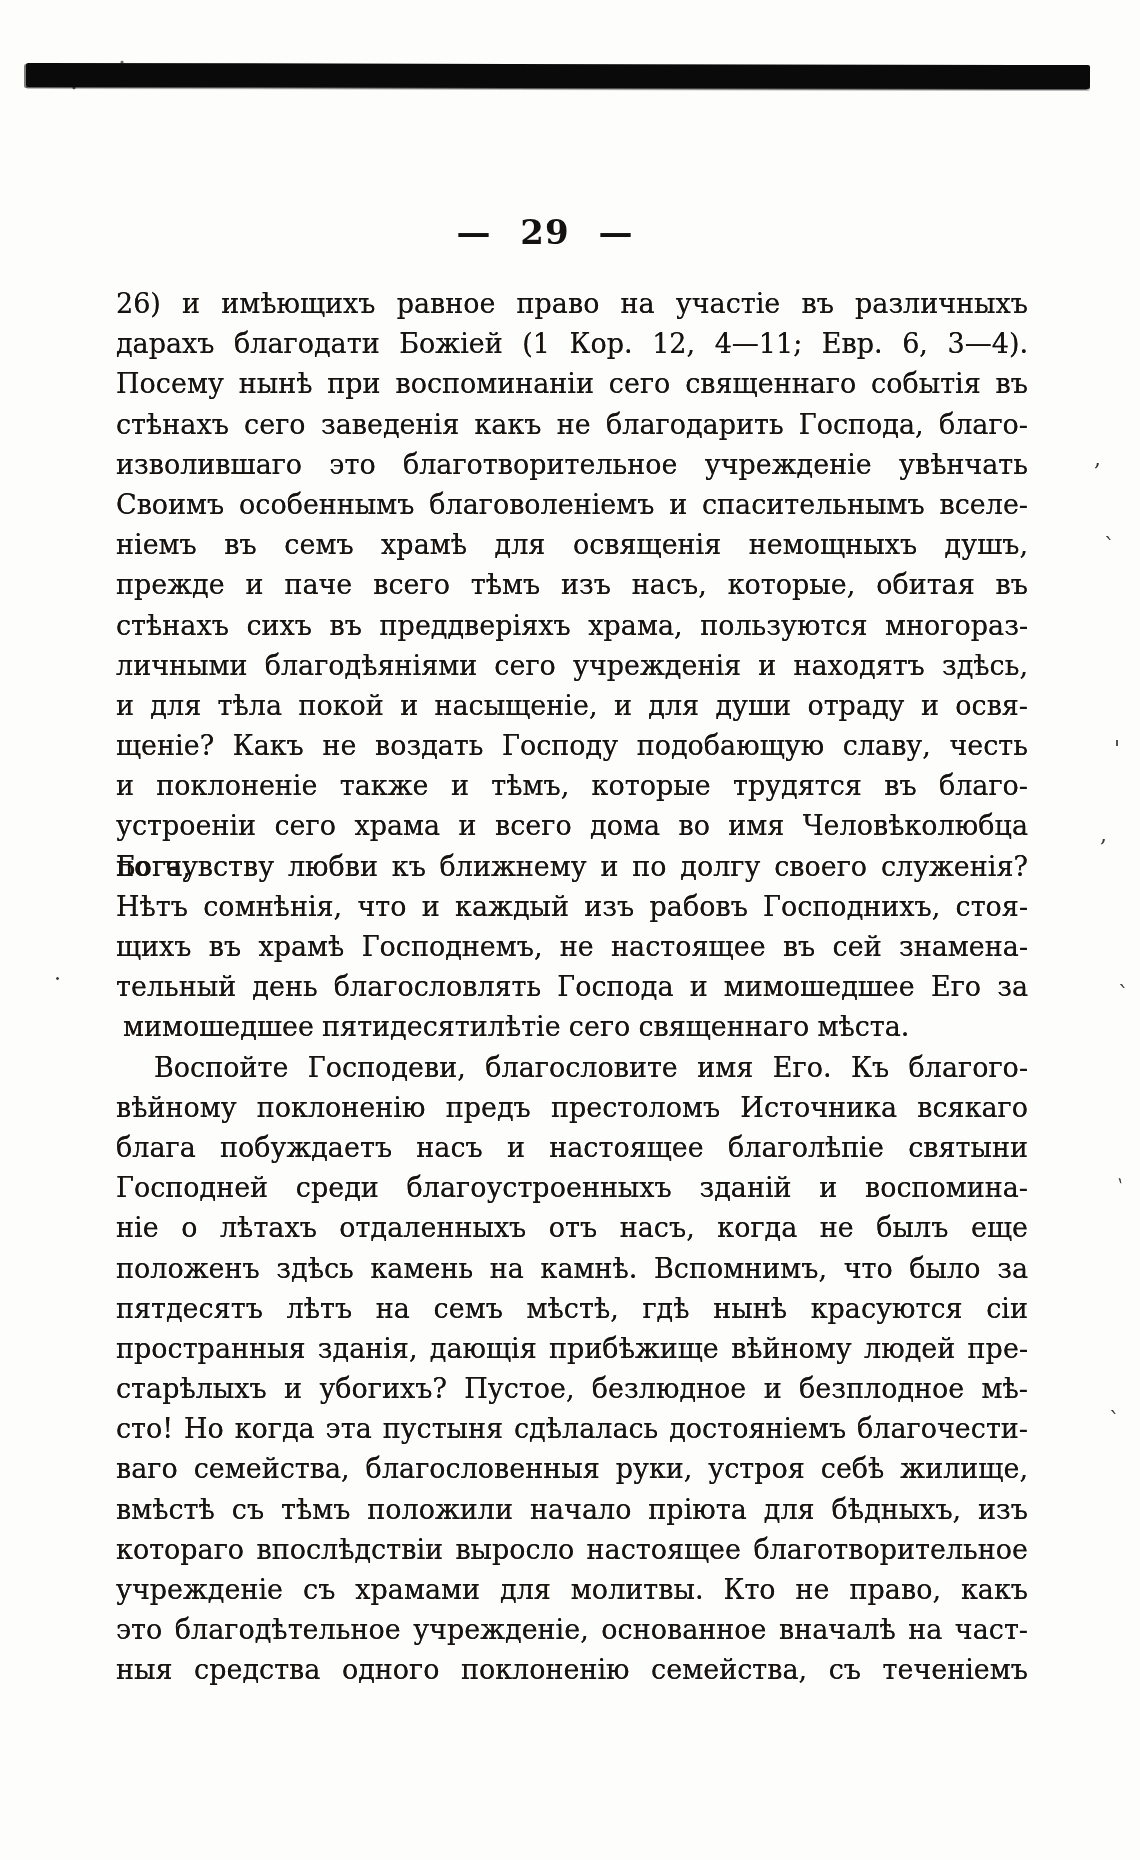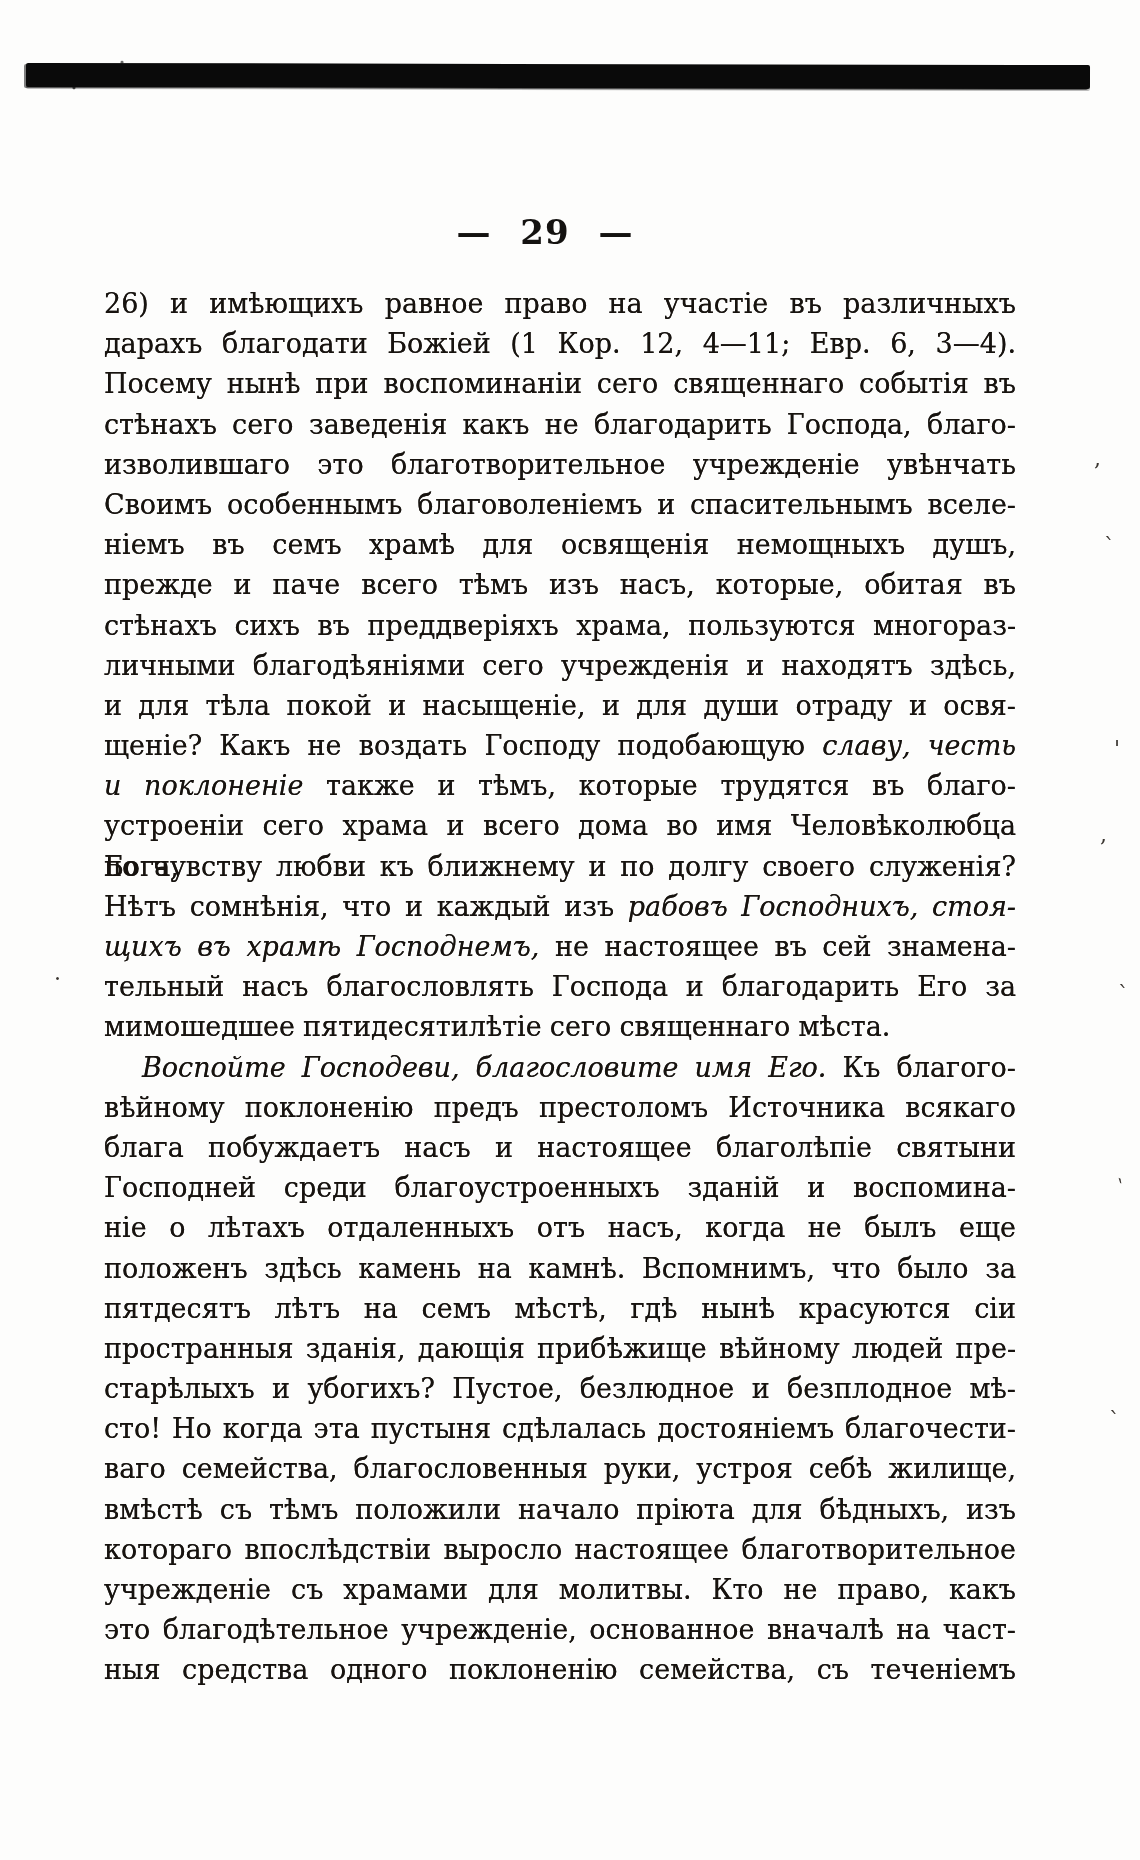--- a/index.html
+++ b/index.html
@@ -47,37 +47,37 @@
     width: 880px;
     text-align: center;
     font-size: 34px;
     font-weight: bold;
     word-spacing: 16px;
     letter-spacing: 1px;
     color: #141210;
   }
   .text-block {
     position: absolute;
-    left: 104px;
+    left: 116px;
     top: 284px;
     width: 912px;
   }
   .textline {
     height: 40.2px;
     line-height: 40.2px;
     font-size: 27px;
     text-align: justify;
     text-align-last: justify;
     word-spacing: -0.5px;
     white-space: normal;
     text-shadow: 0 0 0.6px rgba(23,19,15,0.85);
   }
-  .textline.para-end { text-align-last: left; }
+  .textline.para-end { text-align-last: left; margin-left: 7px; }
   .textline.indent { text-indent: 38px; }
-  .it { font-style: italic; }
+  .it { }
   
   .artifact {
     position: absolute;
     font-size: 22px;
     color: #3a3530;
     line-height: 1;
   }
   .a0 { left: 1094px; top: 448px; }
   .a1 { left: 1104px; top: 536px; }
   .a2 { left: 1114px; top: 738px; }
@@ -107,21 +107,21 @@
       <div class="textline"><span>прежде и паче всего тѣмъ изъ насъ, которые, обитая въ</span></div>
       <div class="textline"><span>стѣнахъ сихъ въ преддверіяхъ храма, пользуются многораз-</span></div>
       <div class="textline"><span>личными благодѣяніями сего учрежденія и находятъ здѣсь,</span></div>
       <div class="textline"><span>и для тѣла покой и насыщеніе, и для души отраду и освя-</span></div>
       <div class="textline"><span>щеніе? Какъ не воздать Господу подобающую </span><span class="it">славу, честь</span></div>
       <div class="textline"><span class="it">и поклоненіе</span><span> также и тѣмъ, которые трудятся въ благо-</span></div>
       <div class="textline"><span>устроеніи сего храма и всего дома во имя Человѣколюбца Бога,</span></div>
       <div class="textline"><span>по чувству любви къ ближнему и по долгу своего служенія?</span></div>
       <div class="textline"><span>Нѣтъ сомнѣнія, что и каждый изъ </span><span class="it">рабовъ Господнихъ, стоя-</span></div>
       <div class="textline"><span class="it">щихъ въ храмѣ Господнемъ,</span><span> не настоящее въ сей знамена-</span></div>
-      <div class="textline"><span>тельный насъ благословлять Господа и благодарить Его за</span></div>
+      <div class="textline"><span>тельный день благословлять Господа и мимошедшее Его за</span></div>
       <div class="textline para-end"><span>мимошедшее пятидесятилѣтіе сего священнаго мѣста.</span></div>
       <div class="textline indent"><span class="it">Воспойте Господеви, благословите имя Его.</span><span> Къ благого-</span></div>
       <div class="textline"><span>вѣйному поклоненію предъ престоломъ Источника всякаго</span></div>
       <div class="textline"><span>блага побуждаетъ насъ и настоящее благолѣпіе святыни</span></div>
       <div class="textline"><span>Господней среди благоустроенныхъ зданій и воспомина-</span></div>
       <div class="textline"><span>ніе о лѣтахъ отдаленныхъ отъ насъ, когда не былъ еще</span></div>
       <div class="textline"><span>положенъ здѣсь камень на камнѣ. Вспомнимъ, что было за</span></div>
       <div class="textline"><span>пятдесятъ лѣтъ на семъ мѣстѣ, гдѣ нынѣ красуются сіи</span></div>
       <div class="textline"><span>пространныя зданія, дающія прибѣжище вѣйному людей пре-</span></div>
       <div class="textline"><span>старѣлыхъ и убогихъ? Пустое, безлюдное и безплодное мѣ-</span></div>

